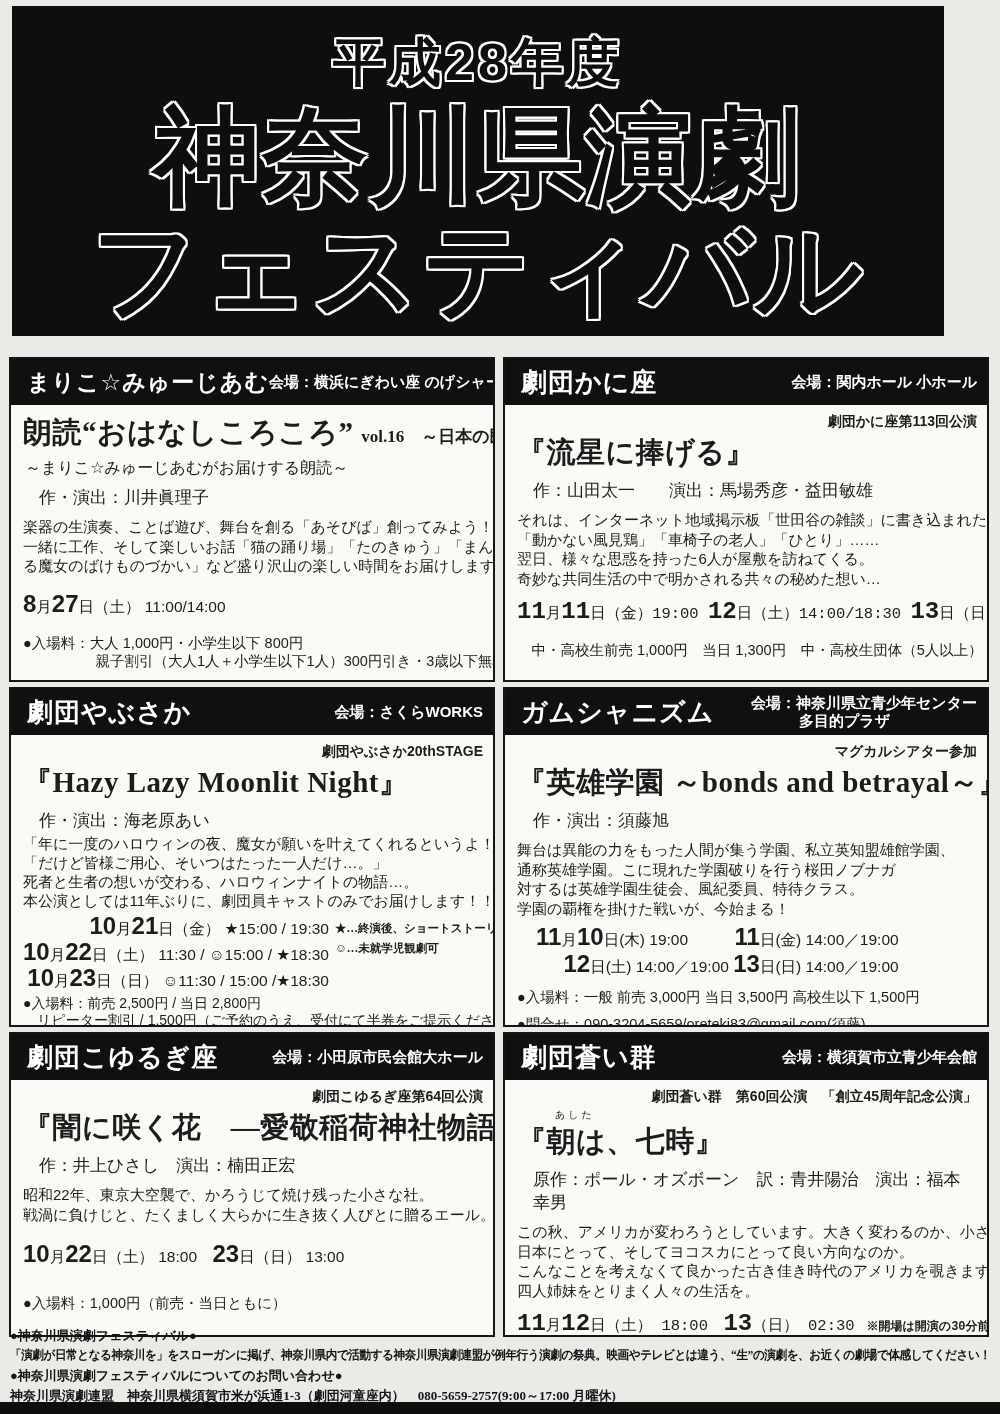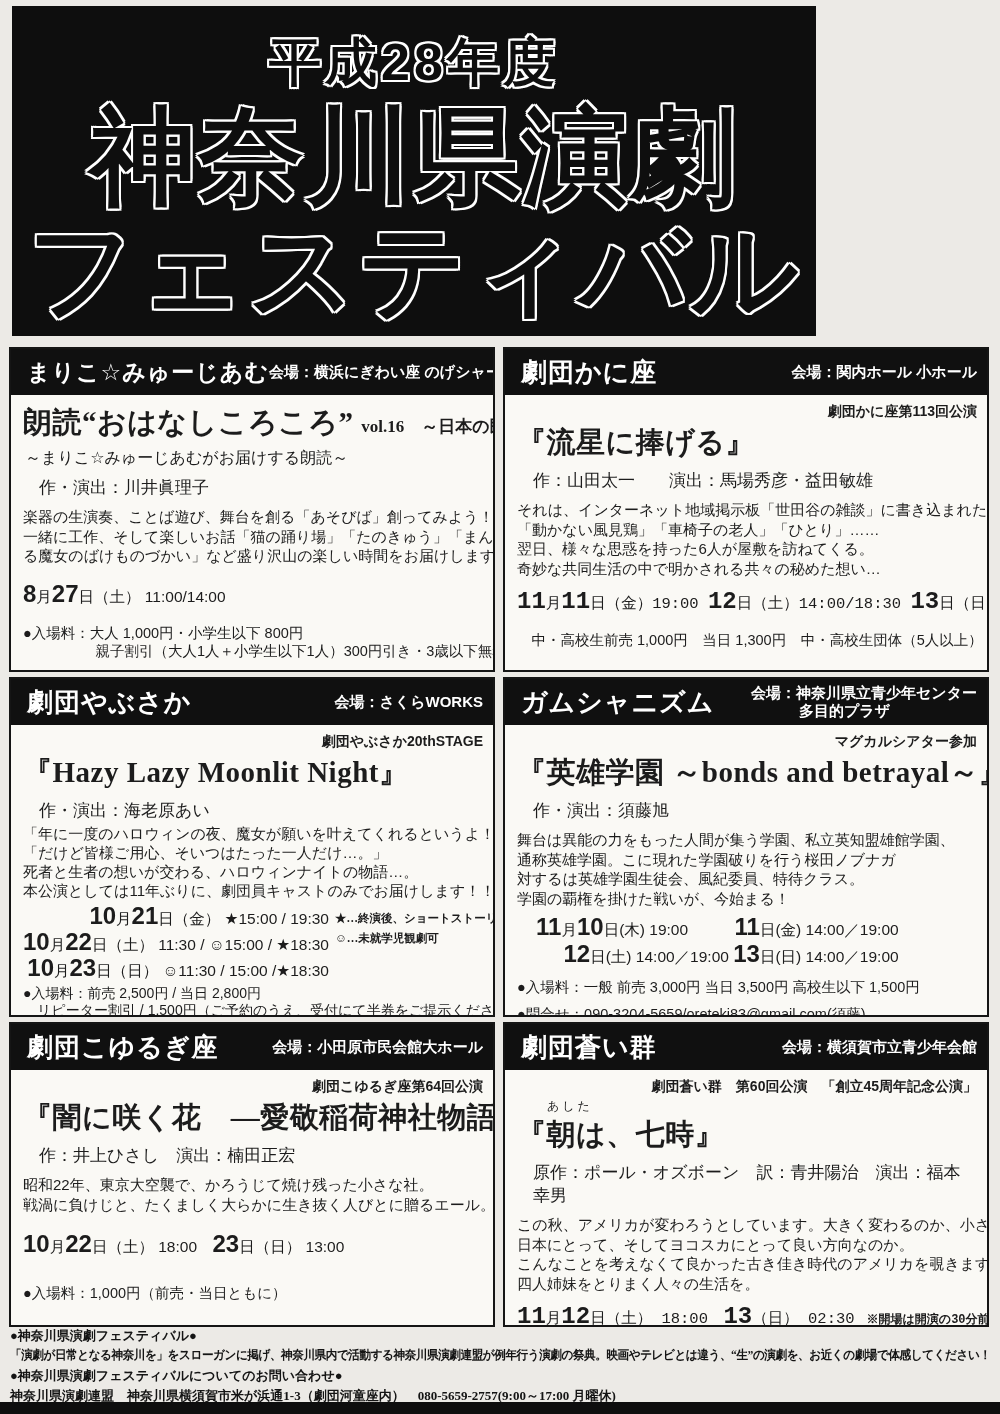--- a/index.html
+++ b/index.html
@@ -5,33 +5,33 @@
   * { margin:0; padding:0; box-sizing:border-box; }
   html,body { width:1000px; }
   body {
     width:1000px; height:1414px; position:relative;
     background:#eceae6;
     font-family:"Liberation Sans","DejaVu Sans",sans-serif;
     color:#1c1c1c; overflow:hidden;
   }
   
   .banner {
-    position:absolute; top:6px; left:12px; width:804px; height:330px;
+    position:absolute; top:6px; left:12px; width:932px; height:330px;
     background:#0e0e0e; text-align:center; overflow:hidden;
   }
   .outline-txt {
     color:#0e0e0e; font-weight:bold;
     text-shadow:-2px -2px 0 #fff, 2px -2px 0 #fff, -2px 2px 0 #fff, 2px 2px 0 #fff,
                 -2px 0 0 #fff, 2px 0 0 #fff, 0 -2px 0 #fff, 0 2px 0 #fff;
   }
   .banner-year { margin-top:22px; font-size:52px; letter-spacing:4px; }
   .banner-title { font-size:106px; line-height:1.03; letter-spacing:2px; margin-top:4px; }
   
   .grid {
-    position:absolute; top:347px; left:9px; width:984px;
+    position:absolute; top:357px; left:9px; width:984px;
     display:grid; grid-template-columns:486px 486px; grid-template-rows:325px 340px 305px;
     gap:5px 8px;
   }
   .section {
     border:2.5px solid #151515; background:#faf9f5;
     display:flex; flex-direction:column; overflow:hidden;
   }
   .sec-header {
     background:#101010; color:#fff; height:46px; flex:0 0 46px;
     display:flex; align-items:center; justify-content:space-between;
@@ -42,21 +42,21 @@
   .venue { font-size:15px; font-weight:bold; text-align:left; line-height:1.2; white-space:nowrap; }
   .venue .ln + .ln { padding-left:3.2em; }
   .sec-body {
     flex:1 1 auto; display:flex; flex-direction:column;
     padding:6px 10px 6px 12px; overflow:hidden;
   }
   .prod-note {
     font-family:Liberation Sans, sans-serif;
     font-weight:bold; font-size:14px; margin:2px 0 0 4px;text-align:right;
   }
-  .ruby-label { font-size:12px; letter-spacing:3px; margin:2px 0 -2px 30px; }
+  .ruby-label { font-size:10px; letter-spacing:3px; margin:2px 0 -2px 38px; }
   .show-title {
     font-family:"Liberation Serif","DejaVu Serif",serif;
     font-weight:bold; font-size:29px; letter-spacing:0.5px;
     margin:2px 0 3px 0; white-space:nowrap;
   }
   .title-suffix { font-size:17px; letter-spacing:0; }
   .show-subtitle { font-size:16px; margin:2px 0 4px 2px; }
   .credits { font-size:17px; margin:3px 0 5px 16px; }
   .desc { font-size:15px; line-height:1.3; margin-top:3px; }
   .desc .ln { white-space:nowrap; }

